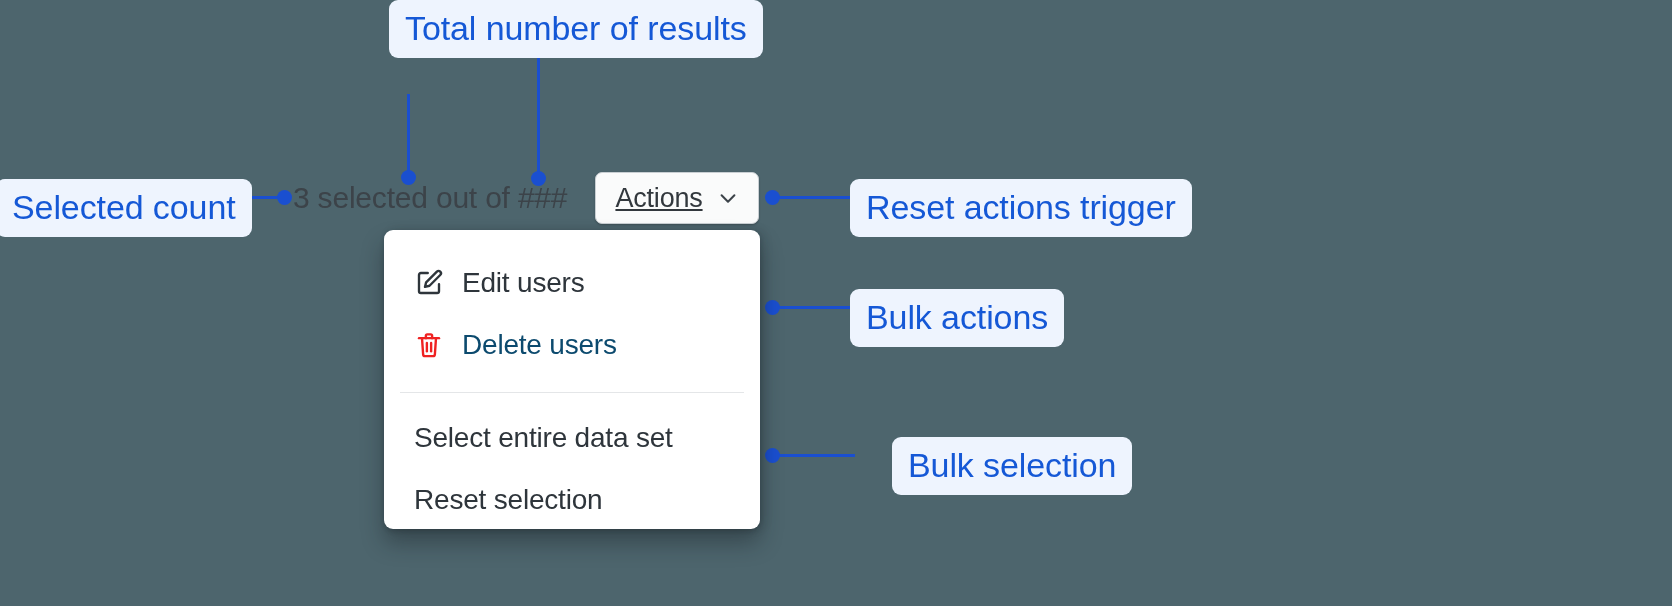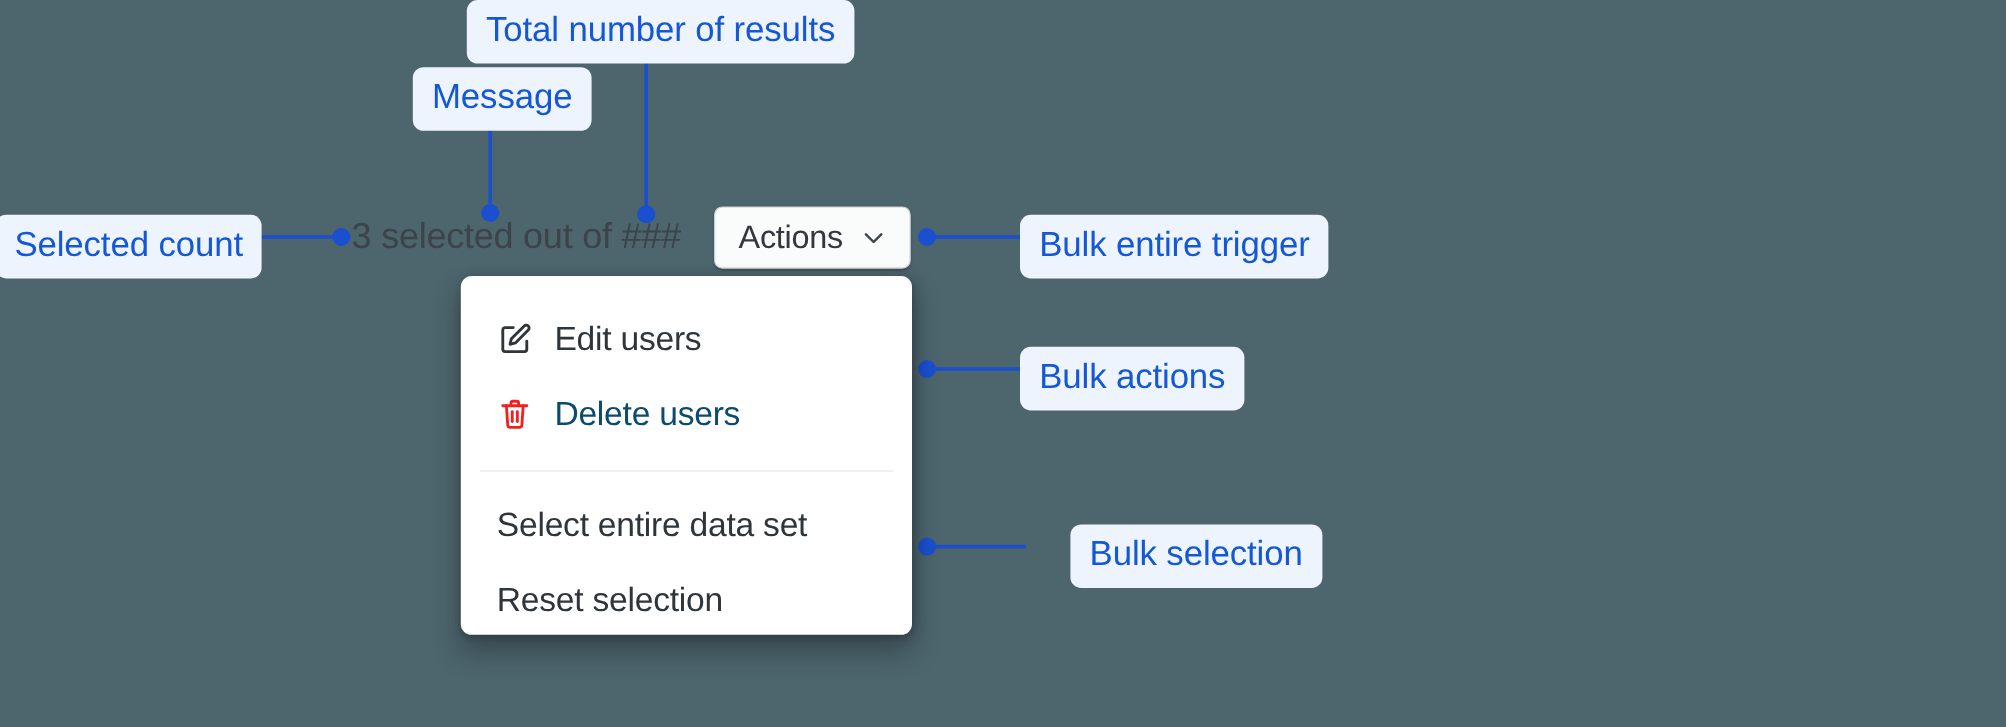--- a/index.html
+++ b/index.html
@@ -22,21 +22,21 @@
     inset: 0;
     width: 1672px;
     height: 606px;
   }
 
   
   .pill {
     position: absolute;
     background: #eef4fe;
     color: #1558d6;
-    font-size: 29px;
+    font-size: 34px;
     line-height: 1;
     font-weight: 400;
     padding: 11px 16px 13px 16px;
     border-radius: 9px;
     white-space: nowrap;
     letter-spacing: -0.1px;
   }
 
   
   .conn-h {
@@ -84,20 +84,21 @@
     justify-content: center;
     gap: 14px;
     box-shadow: 0 1px 2px rgba(0,0,0,0.22);
     cursor: pointer;
   }
   .actions-btn .label {
     font-size: 27px;
     line-height: 1;
     color: #32383d;
     letter-spacing: -0.2px;
+    text-decoration: underline;
   }
   .chevron svg { display: block; }
 
   
   .menu {
     position: absolute;
     left: 384px;
     top: 230px;
     width: 376px;
     height: 299px;
@@ -203,23 +204,22 @@
     </div>
 
     <div class="menu-item plain">
       <span class="mi-label">Reset selection</span>
     </div>
 
   </div>
 
   <div class="pill" style="left:389px; top:0px;">Total number of results</div>
 
-  <div class="pill" style="left:344px; top:56px;">Message</div>
 
   <div class="pill" style="left:-4px; top:179px;">Selected count</div>
 
-  <div class="pill" style="left:850px; top:179px;">Bulk entire trigger</div>
+  <div class="pill" style="left:850px; top:179px;">Reset actions trigger</div>
 
   <div class="pill" style="left:850px; top:289px;">Bulk actions</div>
 
   <div class="pill" style="left:892px; top:437px;text-align:center;">Bulk selection</div>
 
 </div>
 
 </body></html>

